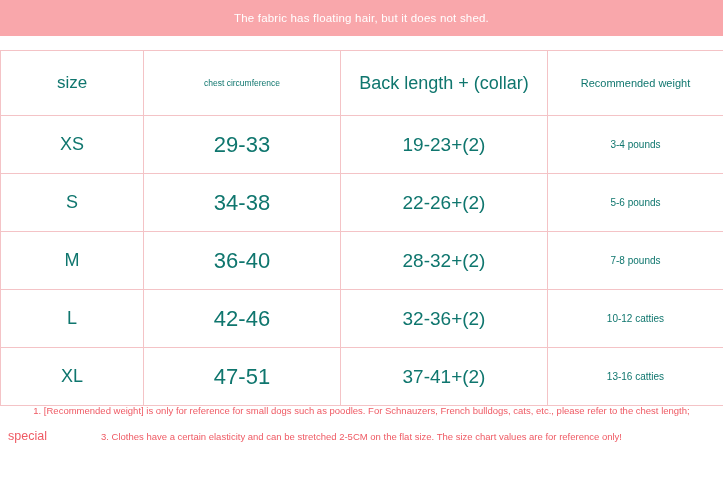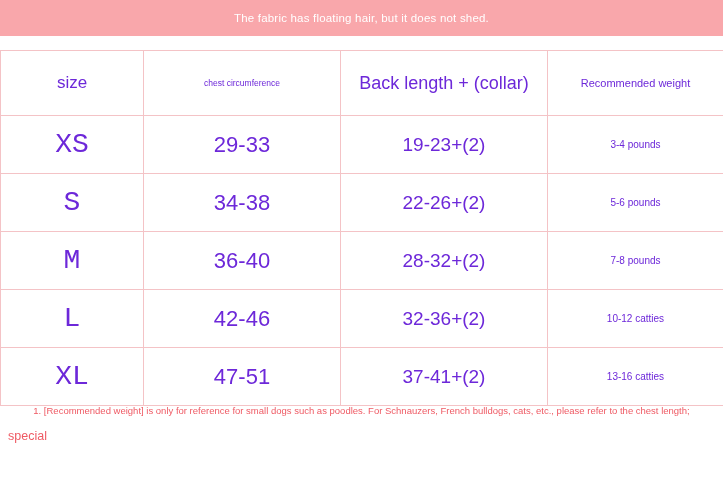--- a/index.html
+++ b/index.html
@@ -46,21 +46,21 @@
   }
   table.size-table {
     border-collapse: collapse;
     width: 723px;
     table-layout: fixed;
   }
   table.size-table td {
     border: 1px solid #f4c3c6;
     text-align: center;
     vertical-align: middle;
-    color: #6d28d9;
+    color: #0f766e;
   }
   col.c1 { width: 143px; }
   col.c2 { width: 197px; }
   col.c3 { width: 207px; }
   col.c4 { width: 176px; }
 
   tr.header-row td { height: 62px; }
   tr.body-row td { height: 55px; }
 
   .h-size {
@@ -74,23 +74,22 @@
   .h-back {
     font-size: 18px;
     color: #ef5a64;
     margin-top: 44px;
   }
   .h-weight {
     font-size: 11px;
     color: #ef5a64;
   }
   .cell-size {
-    font-size: 28px;
+    font-size: 18px;
     color: #e8555f;
-    font-family: Liberation Mono, monospace;
   }
   .cell-chest {
     font-size: 22px;
     color: #e8555f;
   }
   .cell-back {
     font-size: 19px;
     color: #e8555f;
   }
   .cell-weight {
@@ -174,15 +173,16 @@
           <td class="cell-back">37-41+(2)</td>
           <td class="cell-weight">13-16 catties</td>
         </tr>
       </tbody>
     </table>
   </div>
 
   <div class="notes">
     <div class="special-label">special</div>
     <div class="note-line">1. [Recommended weight] is only for reference for small dogs such as poodles. For Schnauzers, French bulldogs, cats, etc., please refer to the chest length;</div>
+    <div class="note-line">3. Clothes have a certain elasticity and can be stretched 2-5CM on the flat size. The size chart values are for reference only!</div>
   </div>
 
 </div>
 
 </body></html>

